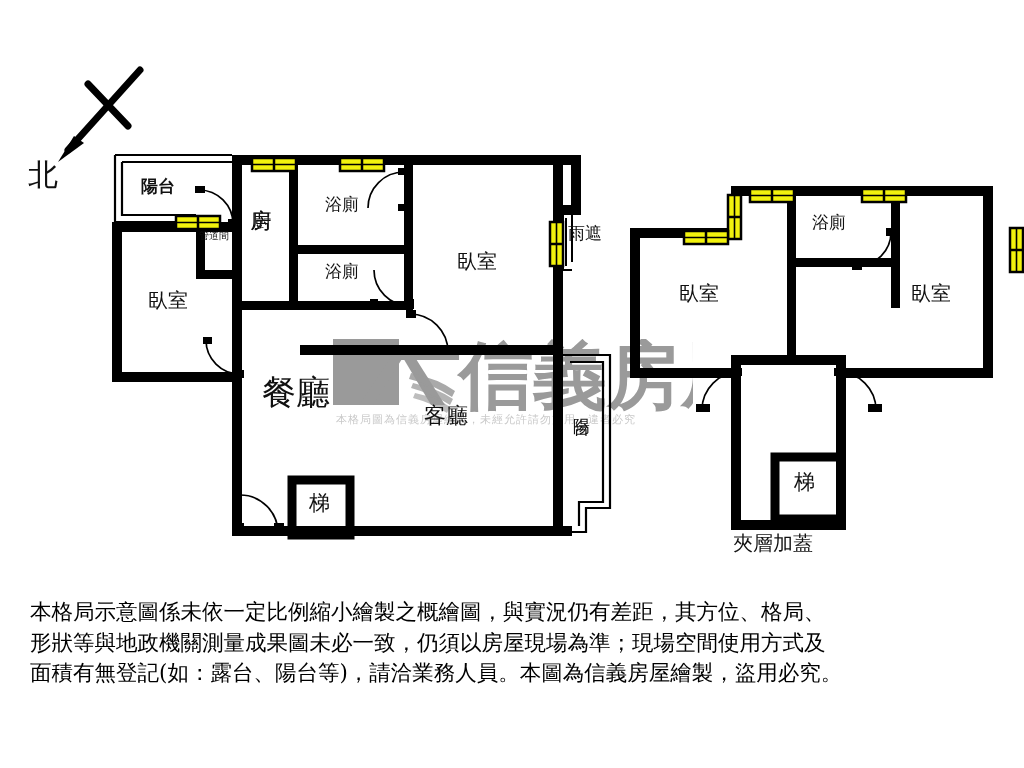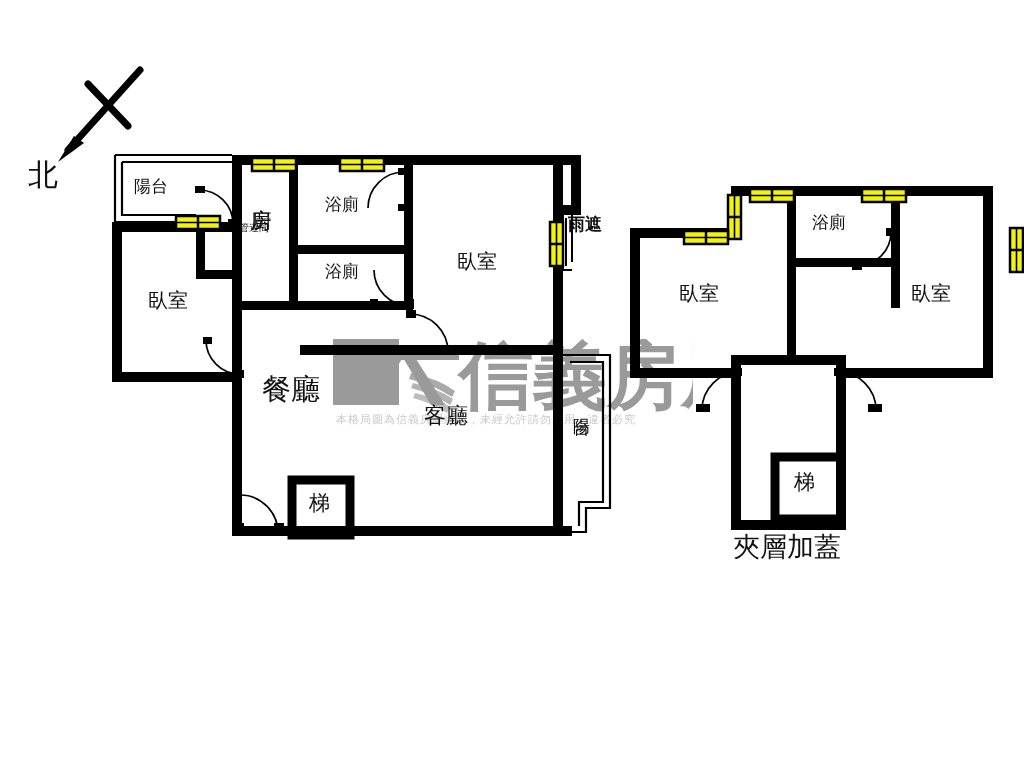--- a/index.html
+++ b/index.html
@@ -26,23 +26,23 @@
     text-orientation:upright;
     white-space:nowrap;
     line-height:1.0;
   }
   .sz-lg{font-size:20px;}
   .sz-md{font-size:21px;}
   .sz-sm{font-size:17px;}
   .sz-xs{font-size:10px;}
   .sz-stair{font-size:21px;}
   .sz-north{font-size:30px;}
-  .sz-mez{font-size:27px;}
+  .sz-mez{font-size:20px;}
   .sz-liv{font-size:22px;}
-  .sz-din{font-size:29px;text-align:center;}
+  .sz-din{font-size:34px;text-align:center;}
 
   
   #wm-wrap{
     position:absolute;left:0;top:0;width:1024px;height:768px;
     pointer-events:none;
   }
   #wm-logo{
     position:absolute;left:333px;top:339px;
     width:360px;height:80px;
   }
@@ -267,48 +267,53 @@
         <rect x="728" y="368" width="14" height="8"></rect>
         <rect x="696" y="404" width="14" height="8"></rect>
         <rect x="834" y="368" width="14" height="8"></rect>
         <rect x="868" y="404" width="14" height="8"></rect>
       </g>
     </g>
   </svg>
 
   <div class="rlabel sz-north" style="left:28px;top:160px;">北</div>
 
-  <div class="rlabel sz-sm" style="left:134px;top:178px;">陽台</div>
+  <div class="rlabel sz-sm" style="left:141px;top:178px;font-weight:bold;">陽台</div>
 
   <div class="rlabel vert sz-md" style="left:250px;top:192px;">廚房</div>
 
   <div class="rlabel sz-sm" style="left:325px;top:196px;">浴廁</div>
 
   <div class="rlabel sz-sm" style="left:325px;top:263px;">浴廁</div>
 
   <div class="rlabel sz-lg" style="left:148px;top:290px;">臥室</div>
 
   <div class="rlabel sz-lg" style="left:457px;top:251px;">臥室</div>
 
-  <div class="rlabel sz-xs" style="left:199px;top:223px;width:38px;white-space:normal;text-align:right;line-height:1.0;margin-left:32px;">管道間</div>
-
-  <div class="rlabel sz-sm" style="left:568px;top:216px;font-weight:bold;">雨遮</div>
+  <div class="rlabel sz-xs" style="left:199px;top:231px;width:38px;white-space:normal;text-align:left;line-height:1.0;">管道間</div>
+
+  <div class="rlabel sz-sm" style="left:568px;top:225px;">雨遮</div>
 
   <div class="rlabel sz-din" style="left:262px;top:375px;">餐廳</div>
 
   <div class="rlabel sz-liv" style="left:424px;top:405px;">客廳</div>
 
   <div class="rlabel vert sz-sm" style="left:573px;top:405px;">陽台</div>
 
   <div class="rlabel sz-stair" style="left:309px;top:493px;">梯</div>
 
   <div class="rlabel sz-lg" style="left:679px;top:283px;">臥室</div>
 
   <div class="rlabel sz-sm" style="left:812px;top:214px;">浴廁</div>
 
   <div class="rlabel sz-lg" style="left:911px;top:283px;">臥室</div>
 
   <div class="rlabel sz-stair" style="left:794px;top:472px;">梯</div>
 
   <div class="rlabel sz-mez" style="left:733px;top:533px;">夾層加蓋</div>
 
+  <div id="footer">
+    <div>本格局示意圖係未依一定比例縮小繪製之概繪圖，與實況仍有差距，其方位、格局、</div>
+    <div>形狀等與地政機關測量成果圖未必一致，仍須以房屋現場為準；現場空間使用方式及</div>
+    <div>面積有無登記(如：露台、陽台等)，請洽業務人員。本圖為信義房屋繪製，盜用必究。</div>
+  </div>
 
 </div>
 
 </body></html>

